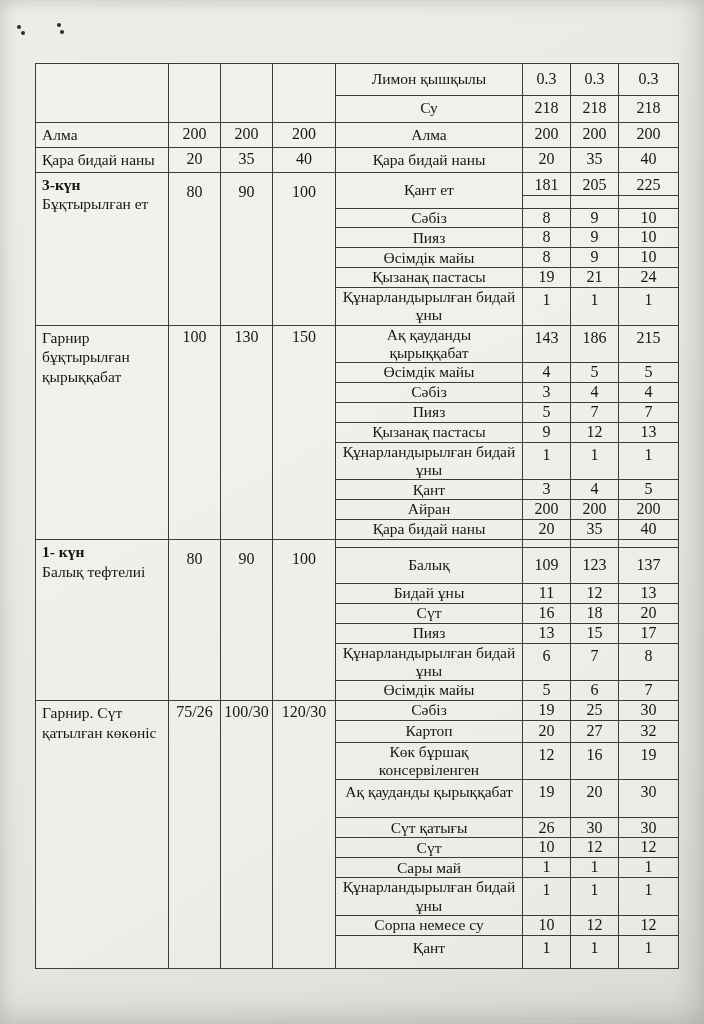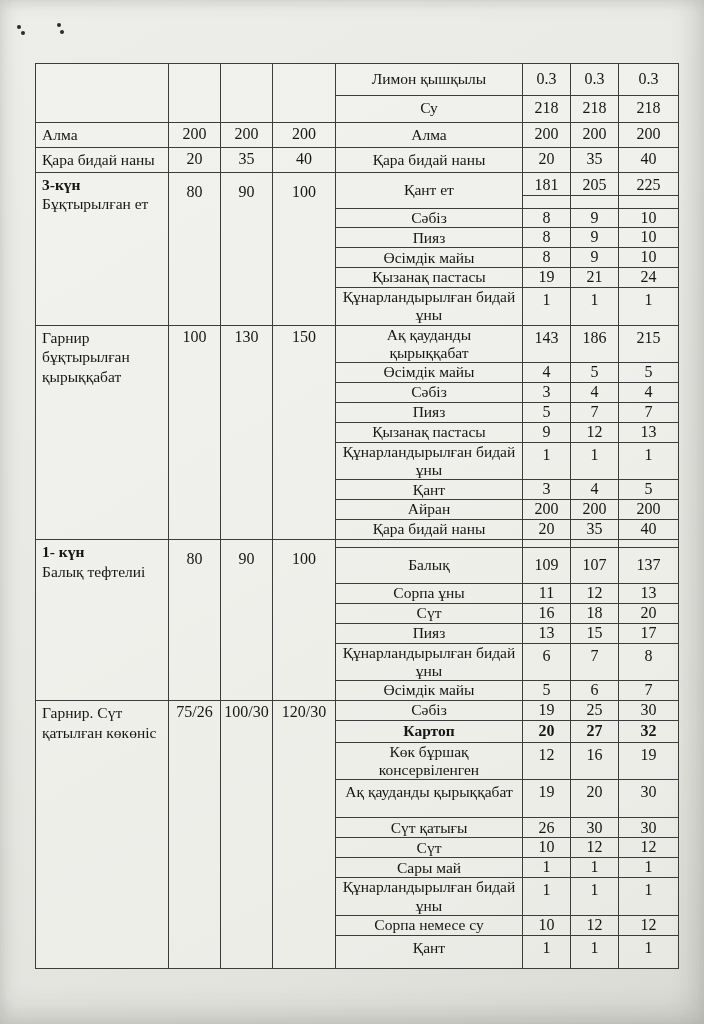--- a/index.html
+++ b/index.html
@@ -35,21 +35,21 @@
     padding:2px 4px 2px 6px;line-height:1.28;
   }
   td.dish .day{font-weight:bold;}
   td.por{text-align:center;vertical-align:top;padding-top:2px;font-size:16px;}
   td.pt1{padding-top:10px;}
   td.ing{text-align:center;}
   td.num{text-align:center;font-size:16px;}
   td.tight{padding-left:32px;padding-right:32px;}
   td.vtop{vertical-align:top;padding-top:3px;}
   tr.rh8{height:8px;}  tr.rh13{height:13px;} tr.rh17{height:17px;margin-top:9px;}
-  tr.rh19{height:19px;} tr.rh20{height:20px;} tr.rh22{height:22px;font-weight:bold;}
+  tr.rh19{height:19px;} tr.rh20{height:20px;} tr.rh22{height:22px;}
   tr.rh27{height:27px;} tr.rh32{height:32px;} tr.rh33{height:33px;}
   tr.rh36{height:36px;} tr.rh38{height:38px;}
 </style>
 </head>
 <body>
 
 <div class="page-vignette"></div>
 <div class="ink-dot" style="left:17px;top:25px"></div>
 <div class="ink-dot" style="left:21px;top:31px"></div>
 <div class="ink-dot" style="left:57px;top:23px"></div>
@@ -227,25 +227,25 @@
     <td class="por pt1" rowspan="7">90</td>
     <td class="por pt1" rowspan="7">100</td>
     <td class="ing"></td>
     <td class="num"></td>
     <td class="num"></td>
     <td class="num"></td>
   </tr>
   <tr class="rh36">
     <td class="ing">Балық</td>
     <td class="num">109</td>
-    <td class="num">107</td>
+    <td class="num">123</td>
     <td class="num">137</td>
   </tr>
   <tr class="rh19">
-    <td class="ing">Сорпа ұны</td>
+    <td class="ing">Бидай ұны</td>
     <td class="num">11</td>
     <td class="num">12</td>
     <td class="num">13</td>
   </tr>
   <tr class="rh19">
     <td class="ing">Сүт</td>
     <td class="num">16</td>
     <td class="num">18</td>
     <td class="num">20</td>
   </tr>

